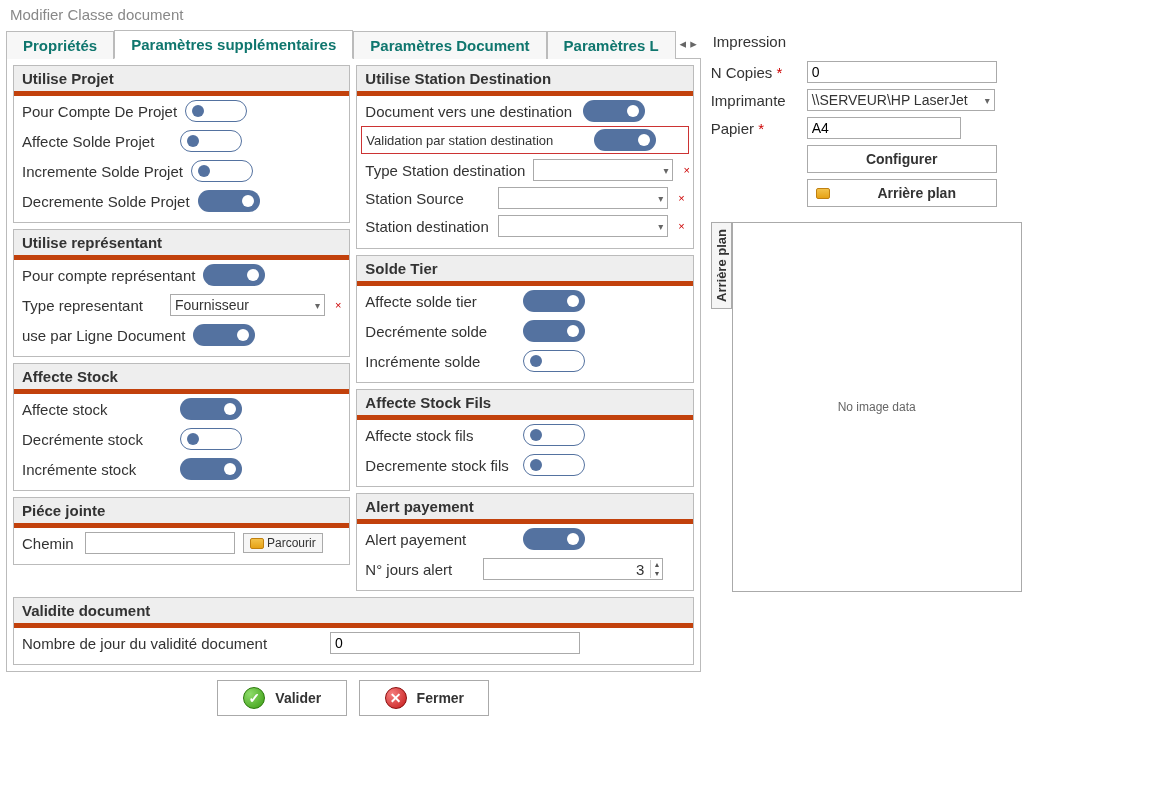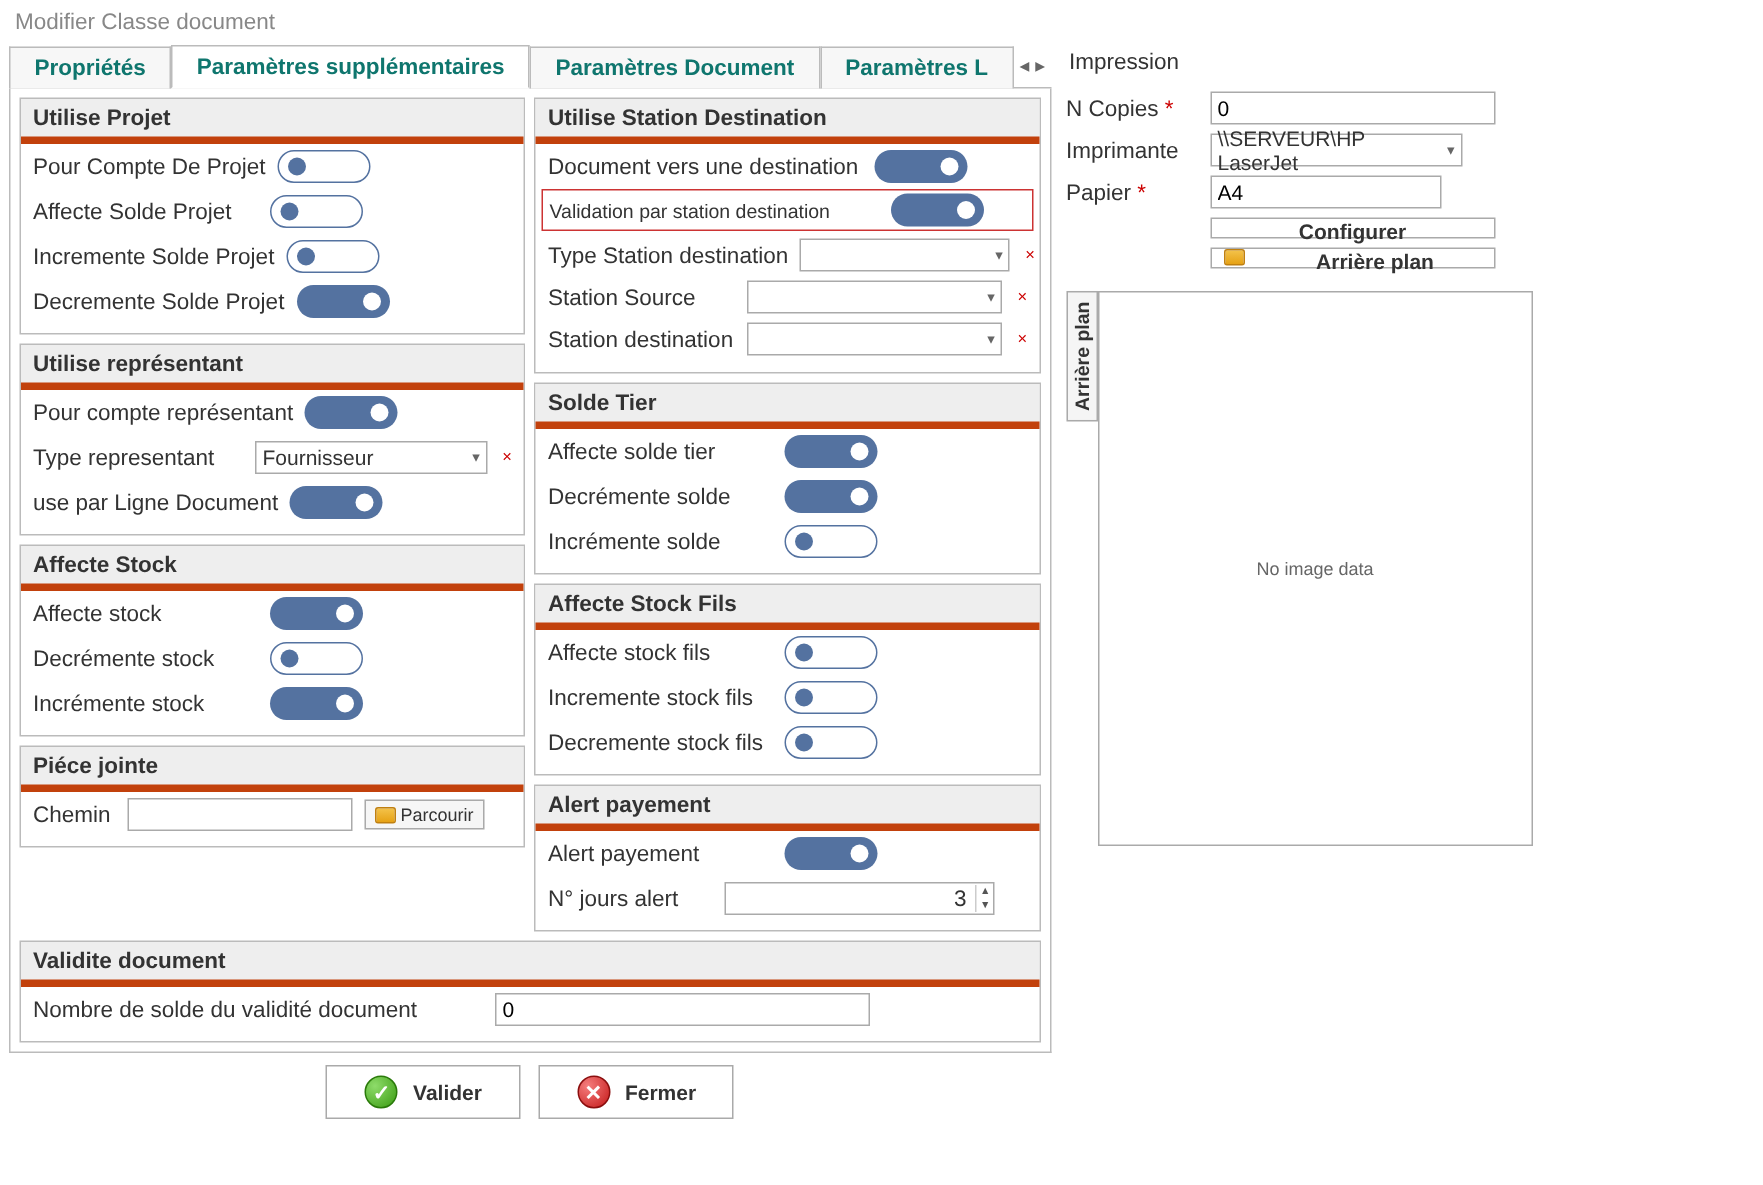--- a/index.html
+++ b/index.html
@@ -182,25 +182,26 @@
     display: flex;
     align-items: center;
     gap: 6px;
     padding: 3px 0;
     font-size: 15px;
   }
   .field-row .flabel { width: 90px; }
   .req { color: #c00; }
   .btn {
     border: 1px solid #aaa;
-    height: 14px;
+    height: 28px;
     min-width: 190px;
     background: #fff;
     cursor: pointer;
     display: inline-flex;
+    align-items: center;
     justify-content: center;
     gap: 8px;
     font-weight: bold;
     font-size: 14px;
   }
   .btn-big {
     border: 1px solid #aaa;
     background: #fff;
     height: 36px;
     min-width: 130px;
@@ -432,26 +433,20 @@
 
             <div class="group">
               <div class="group-header">Affecte Stock Fils</div>
               <div class="row">
                 <span class="lbl">Affecte stock fils</span>
                 <div class="toggle off">
                     <span class="knob"></span>
                   </div>
               </div>
               <div class="row">
-                <span class="lbl">Incremente stock fils</span>
-                <div class="toggle off">
-                    <span class="knob"></span>
-                  </div>
-              </div>
-              <div class="row">
                 <span class="lbl">Decremente stock fils</span>
                 <div class="toggle off">
                     <span class="knob"></span>
                   </div>
               </div>
             </div>
 
             <div class="group">
               <div class="group-header">Alert payement</div>
               <div class="row">
@@ -470,21 +465,21 @@
                   </span>
                 </div>
               </div>
             </div>
           </div>
         </div>
 
         <div class="group" style="margin-top:6px">
           <div class="group-header">Validite document</div>
           <div class="row">
-            <span class="lbl" style="min-width:300px">Nombre de solde du validité document</span>
+            <span class="lbl" style="min-width:300px">Nombre de jour du validité document</span>
             <input class="input-text" style="width: 250px;" value="0">
           </div>
         </div>
       </div>
 
       <div class="buttons-bar">
         <div class="btn-big">
           <span class="circle-icon ok">✓</span>
           <span>Valider</span>
         </div>
@@ -498,21 +493,21 @@
     <div class="right-panel">
       <div class="section-title">Impression</div>
       <div class="field-row">
         <span class="flabel">
           <span>N Copies</span> <span class="req">*</span>
         </span>
         <input class="input-text" style="width: 190px;" value="0">
       </div>
       <div class="field-row">
         <span class="flabel">Imprimante</span>
-        <div class="dropdown" style="width:168px">
+        <div class="dropdown" style="width:188px">
           <span class="val">\\SERVEUR\HP LaserJet</span>
           <span class="arr">▾</span>
         </div>
       </div>
       <div class="field-row">
         <span class="flabel">
           <span>Papier</span> <span class="req">*</span>
         </span>
         <input class="input-text" style="width: 154px;" value="A4">
       </div>

